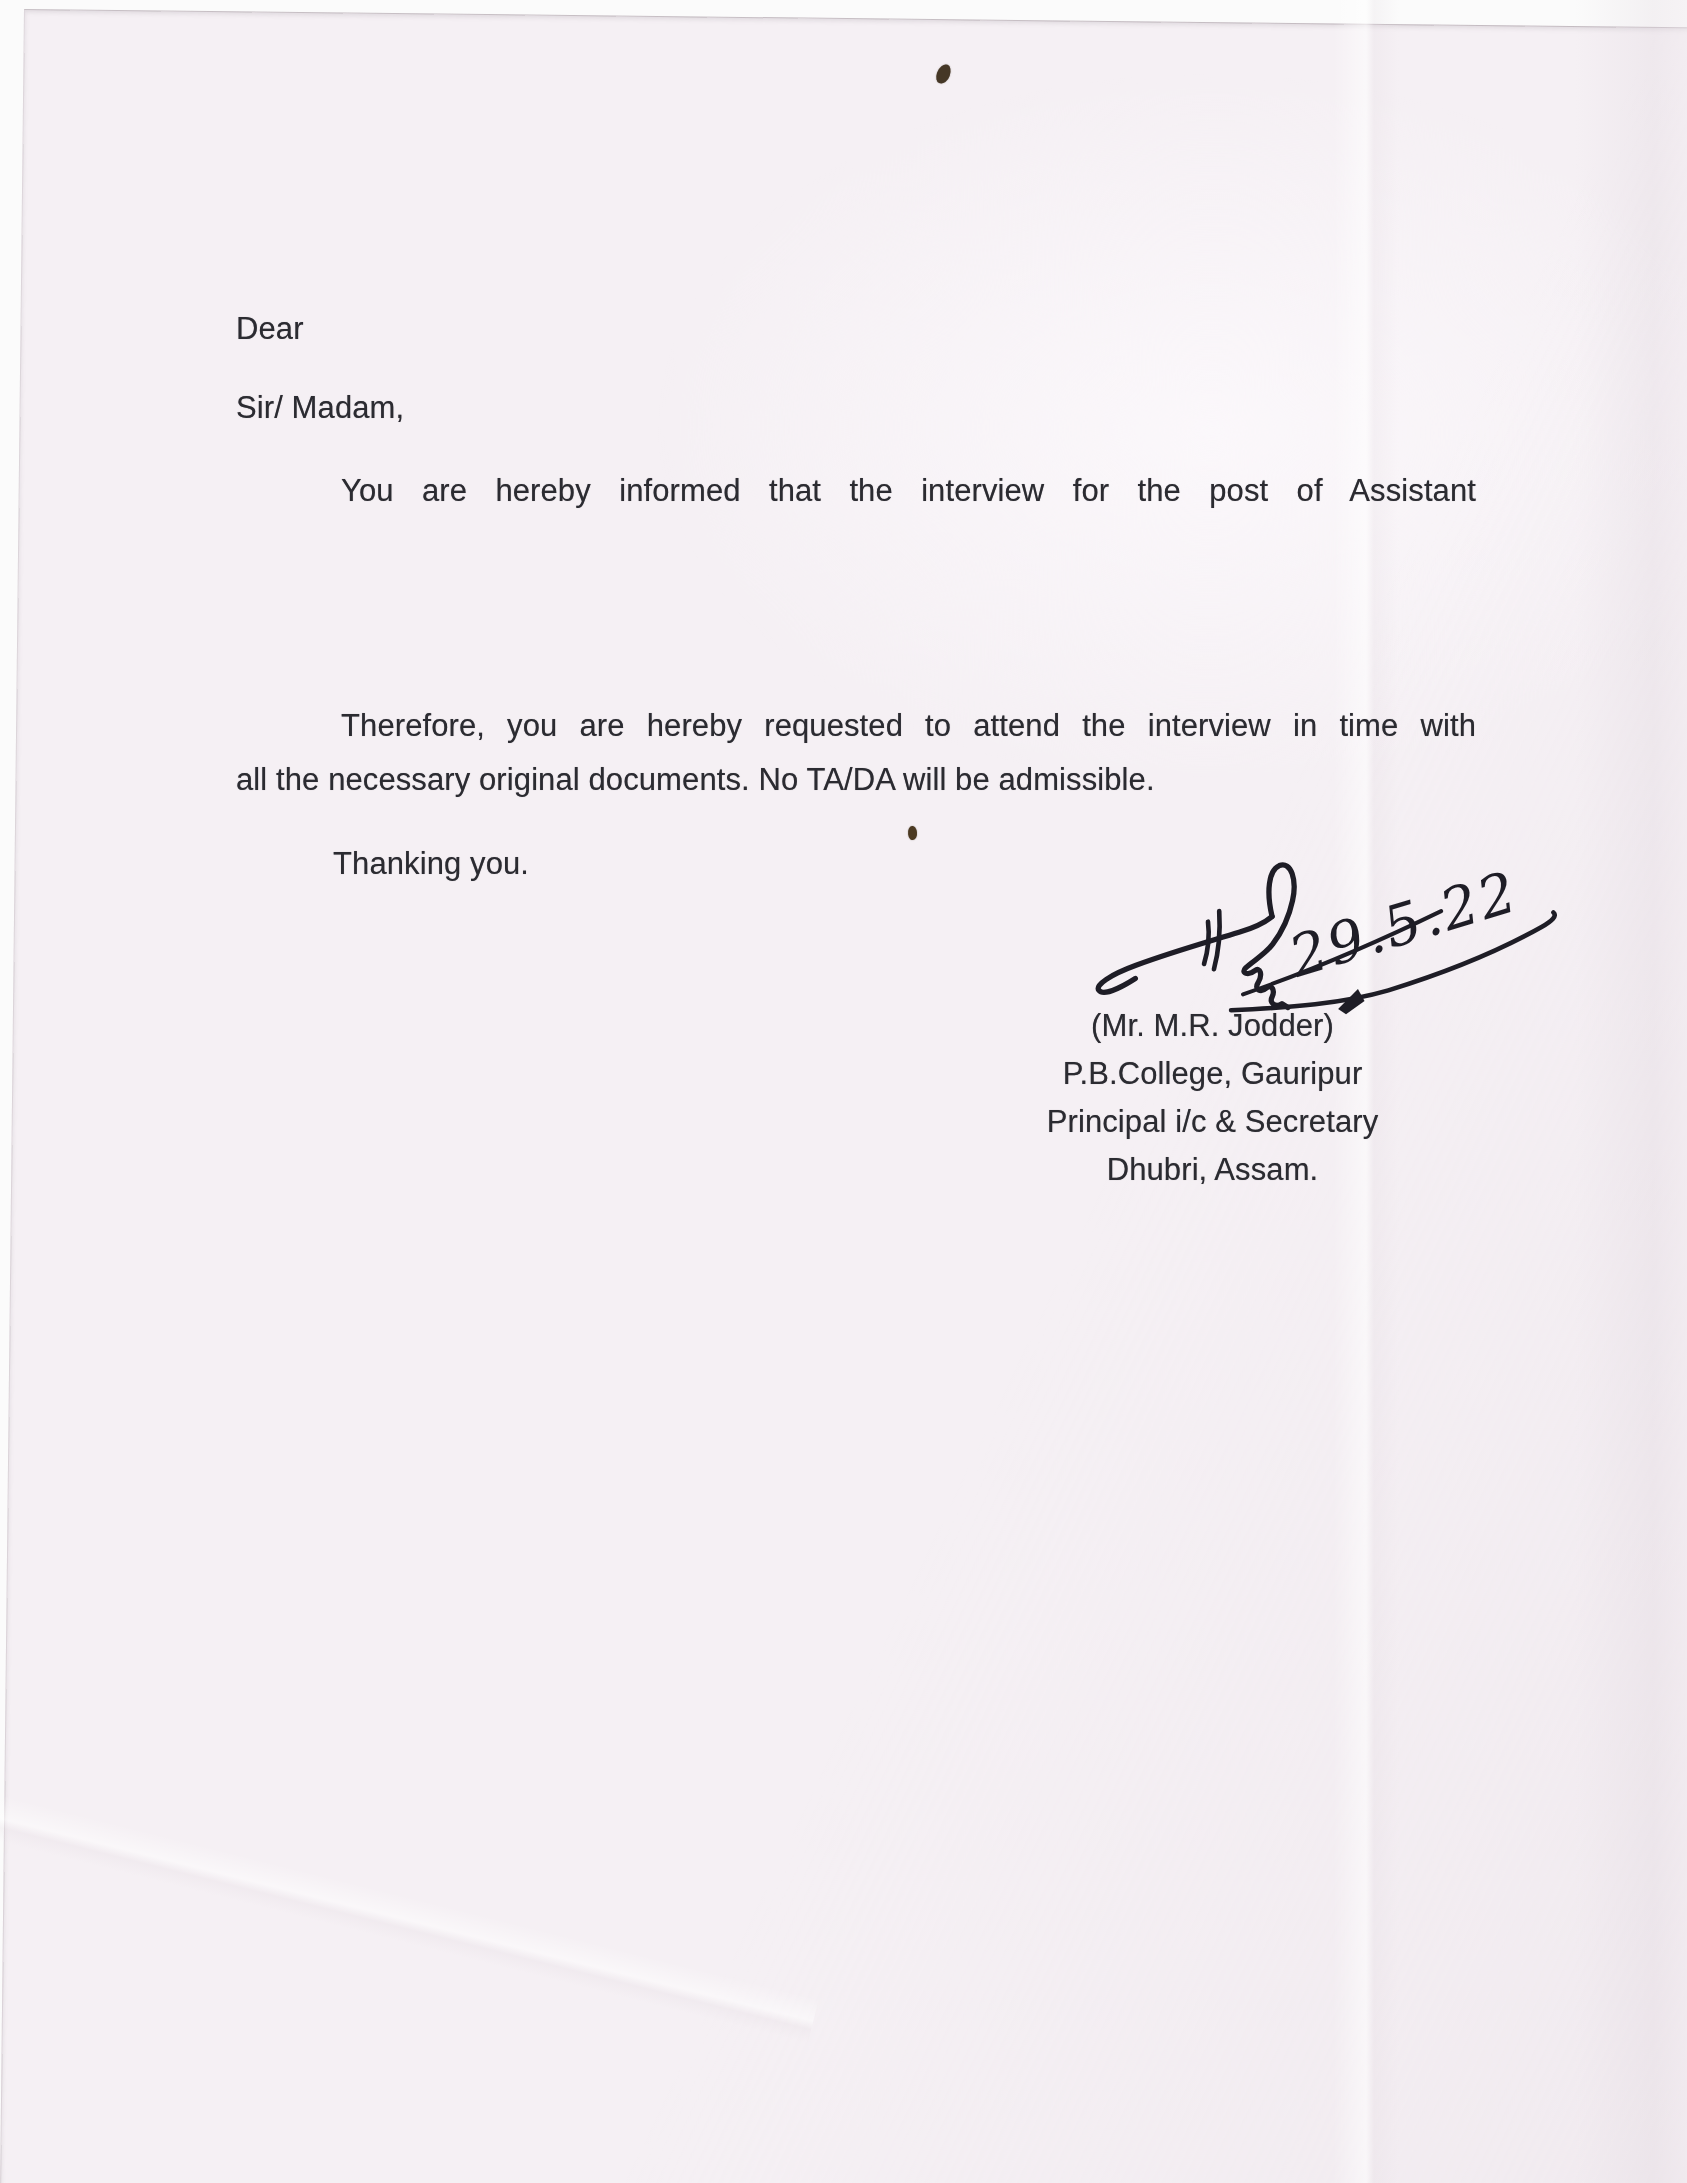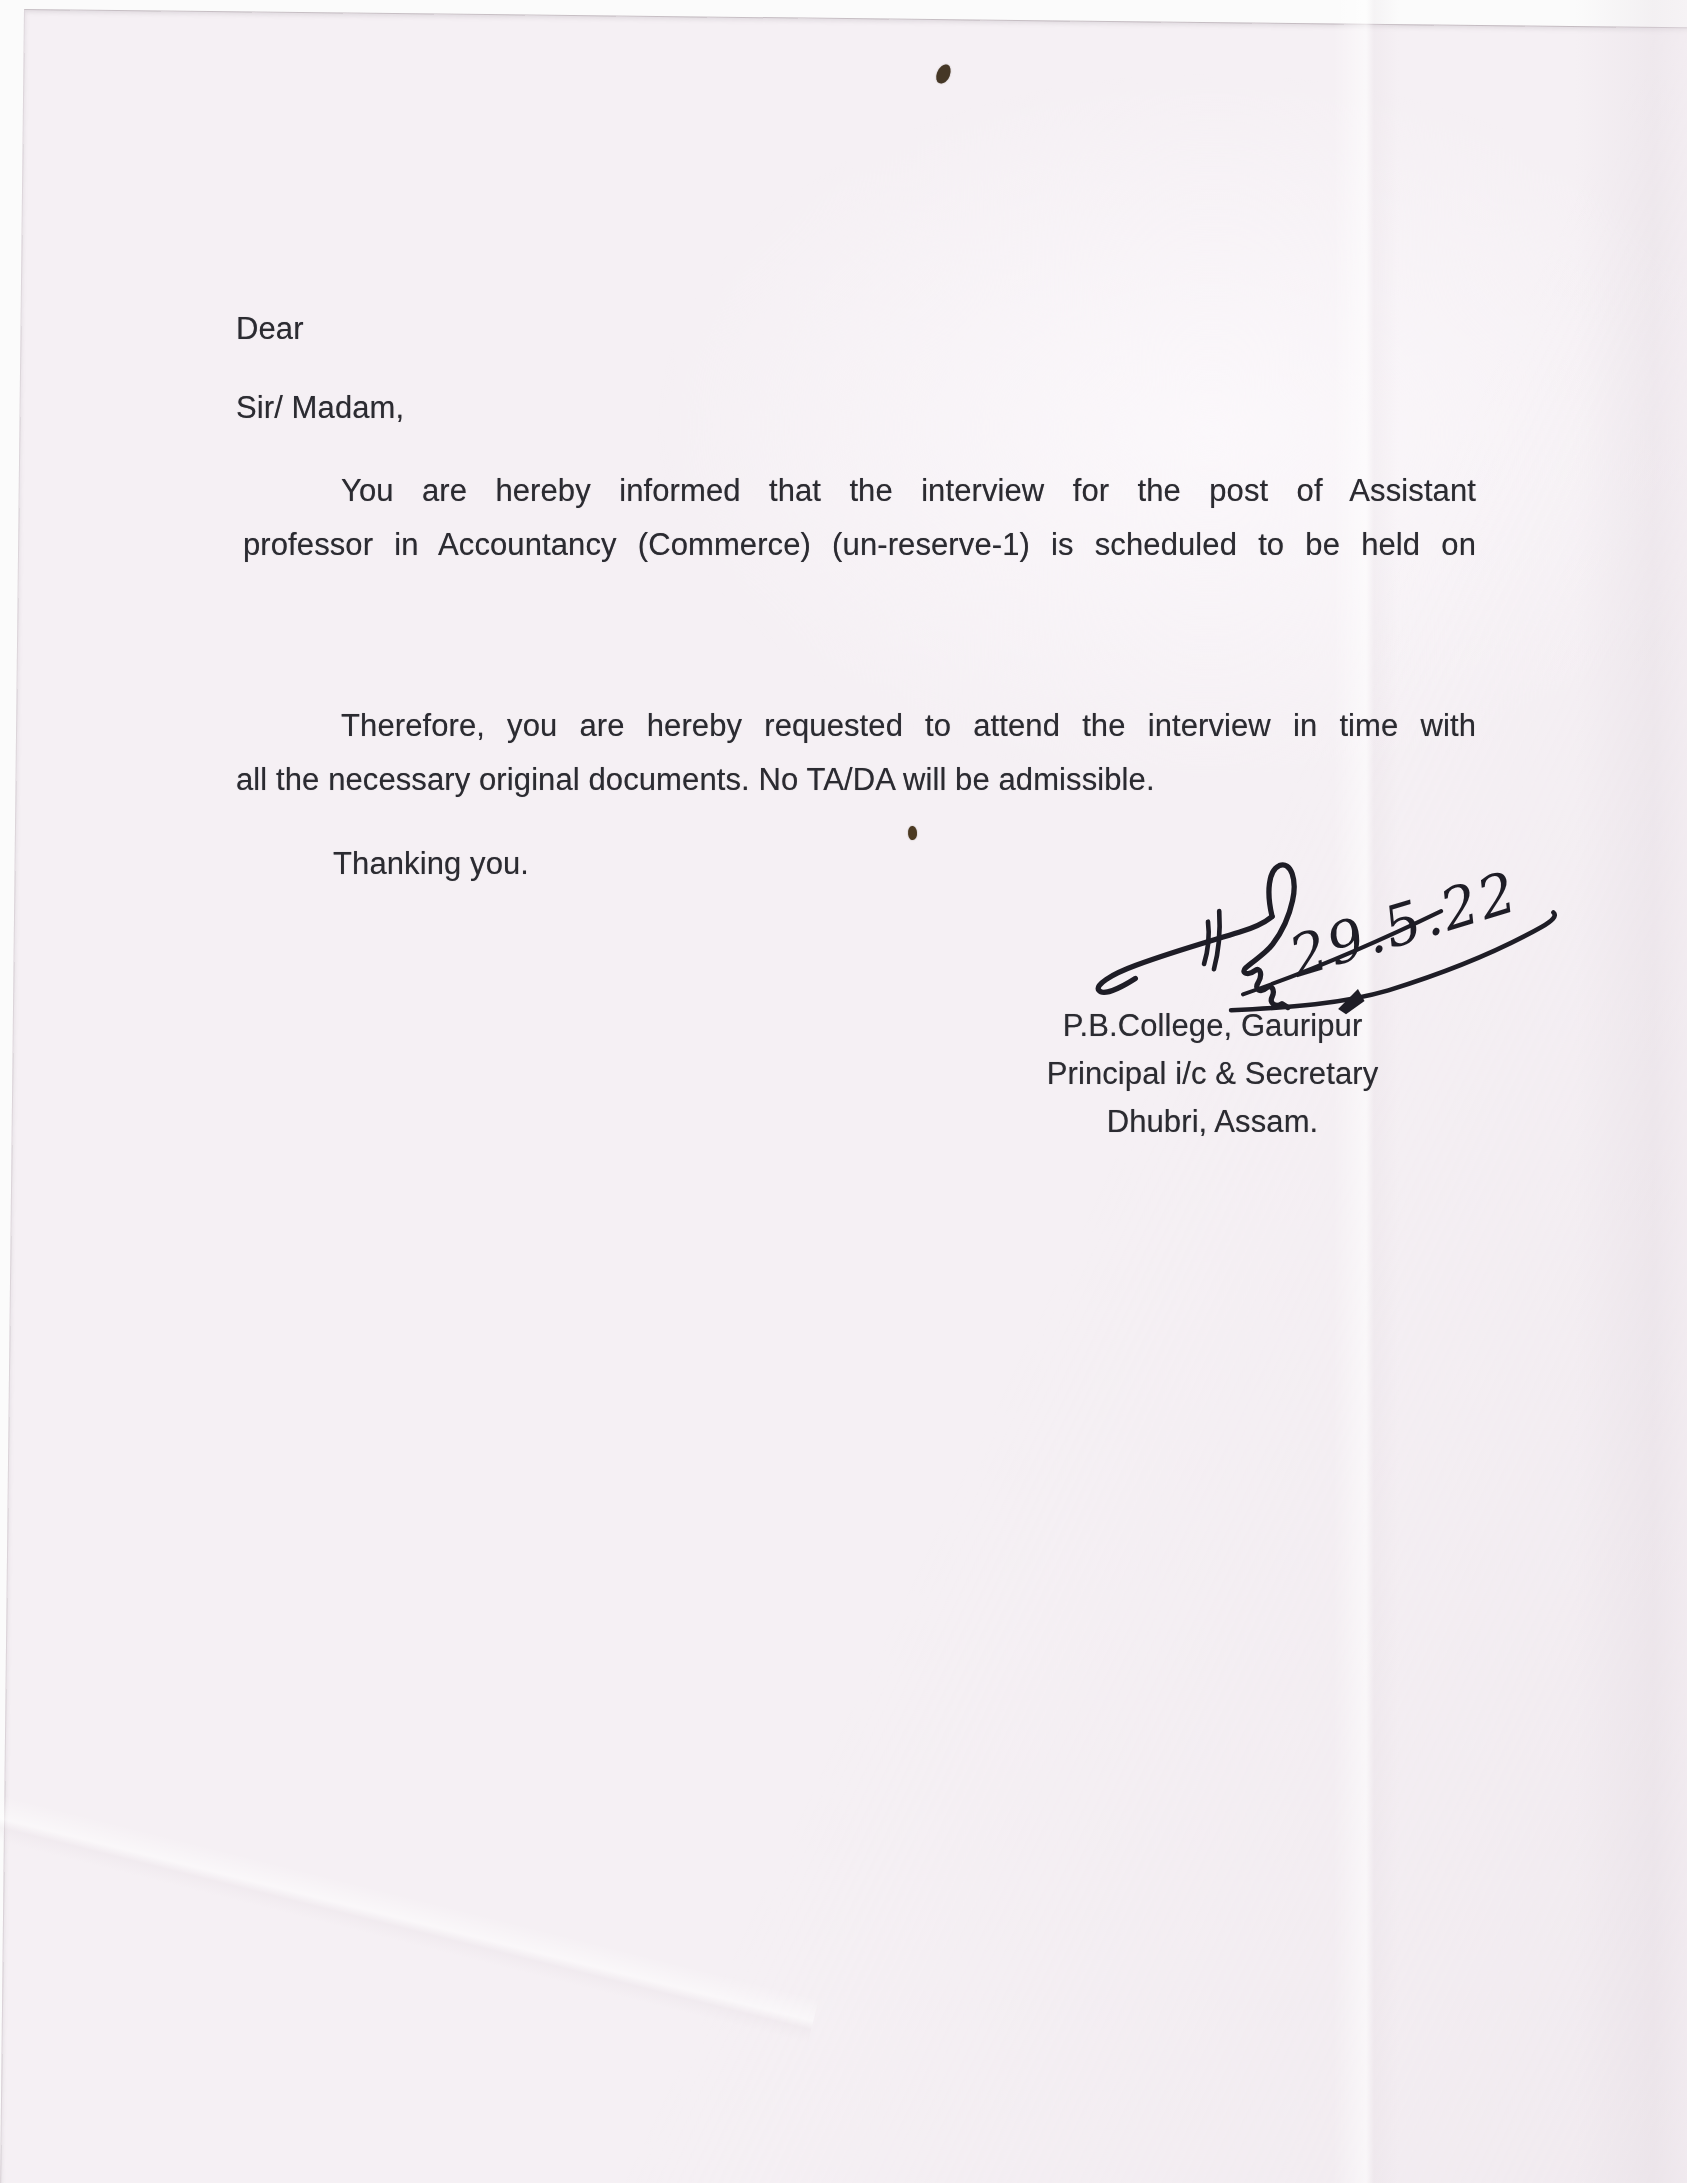--- a/index.html
+++ b/index.html
@@ -134,21 +134,20 @@
     <div class="crease-diagonal"></div>
 
     <div class="speck speck-top"></div>
     <div class="speck speck-mid"></div>
 
     <div class="txt salutation1">Dear</div>
     <div class="txt salutation2">Sir/ Madam,</div>
 
     <div class="para para1">
       <div class="pline first stretch">You are hereby informed that the interview for the post of Assistant</div>
-      <div class="pline stretch">professor in Accountancy (Commerce) (un-reserve-1) is scheduled to be held on</div>
     </div>
 
     <div class="para para2">
       <div class="pline first stretch">Therefore, you are hereby requested to attend the interview in time with</div>
       <div class="pline">all the necessary original documents. No TA/DA will be admissible.</div>
     </div>
 
     <div class="txt closing">Thanking you.</div>
 
     <svg class="signature-svg" viewBox="0 0 840 380">
@@ -163,20 +162,21 @@
       <text x="340" y="188" transform="rotate(-17 340 188)">29.5.22</text>
 
       <path class="pen" stroke-width="6" d="M 258,214 C 345,184 455,138 558,88"></path>
 
       <path class="pen" stroke-width="7" d="M 240,238 C 330,234 410,228 478,208 C 575,178 655,143 710,112 C 726,103 734,95 728,90"></path>
 
       <path d="M 402,236 L 432,206 L 442,224 L 414,244 Z" fill="#1e1d26"></path>
     </svg>
 
     <div class="sigblock">
+      <div>(Mr. M.R. Jodder)</div>
       <div>P.B.College, Gauripur</div>
       <div>Principal i/c &amp; Secretary</div>
       <div>Dhubri, Assam.</div>
     </div>
 
   </div>
 </div>
 
 
 </body></html>

